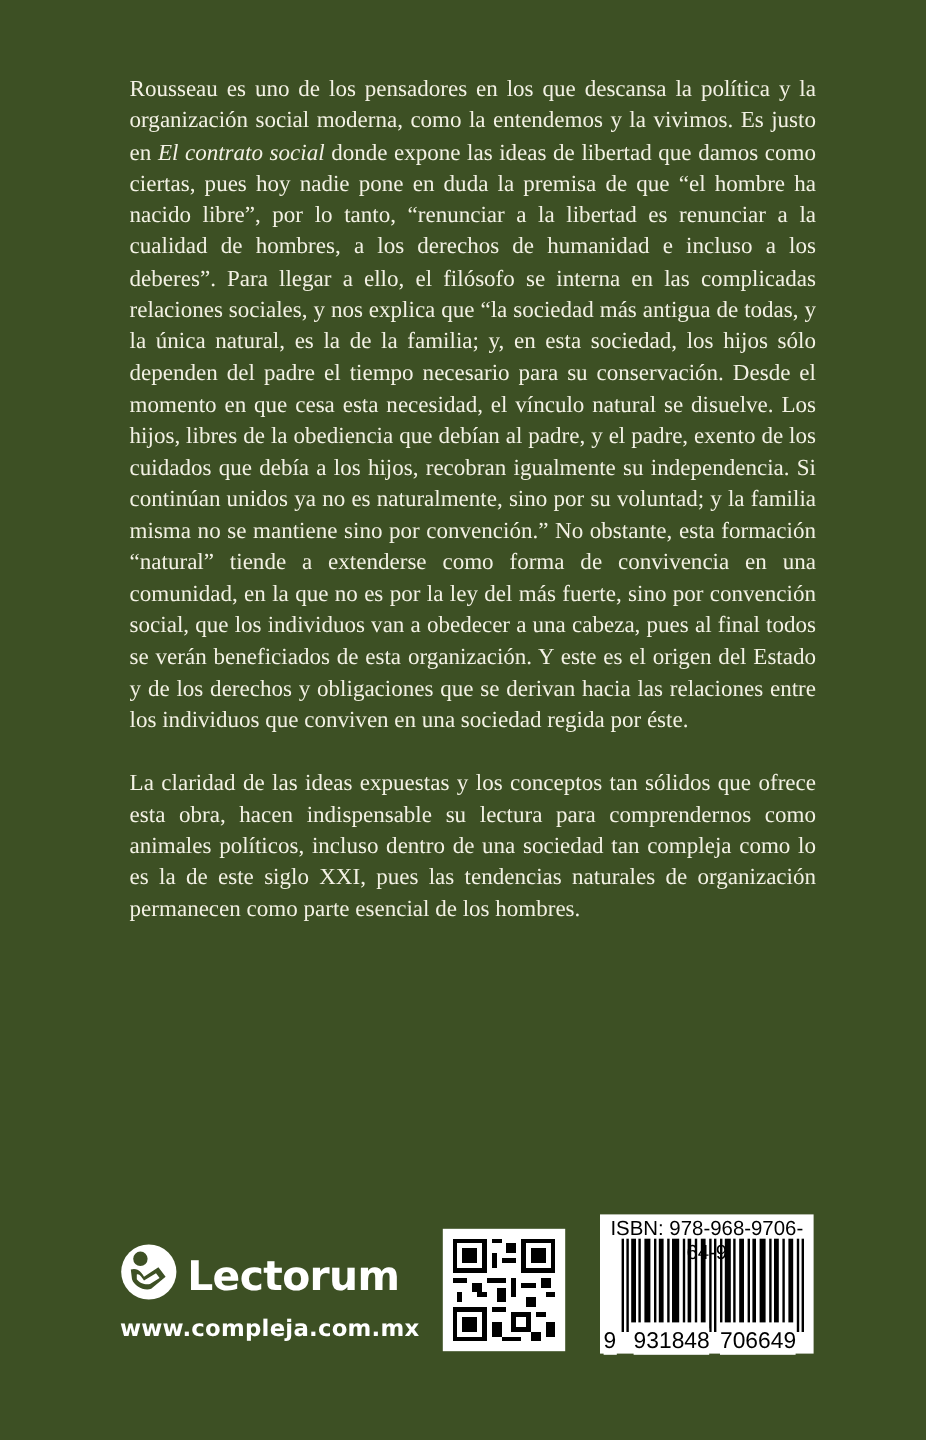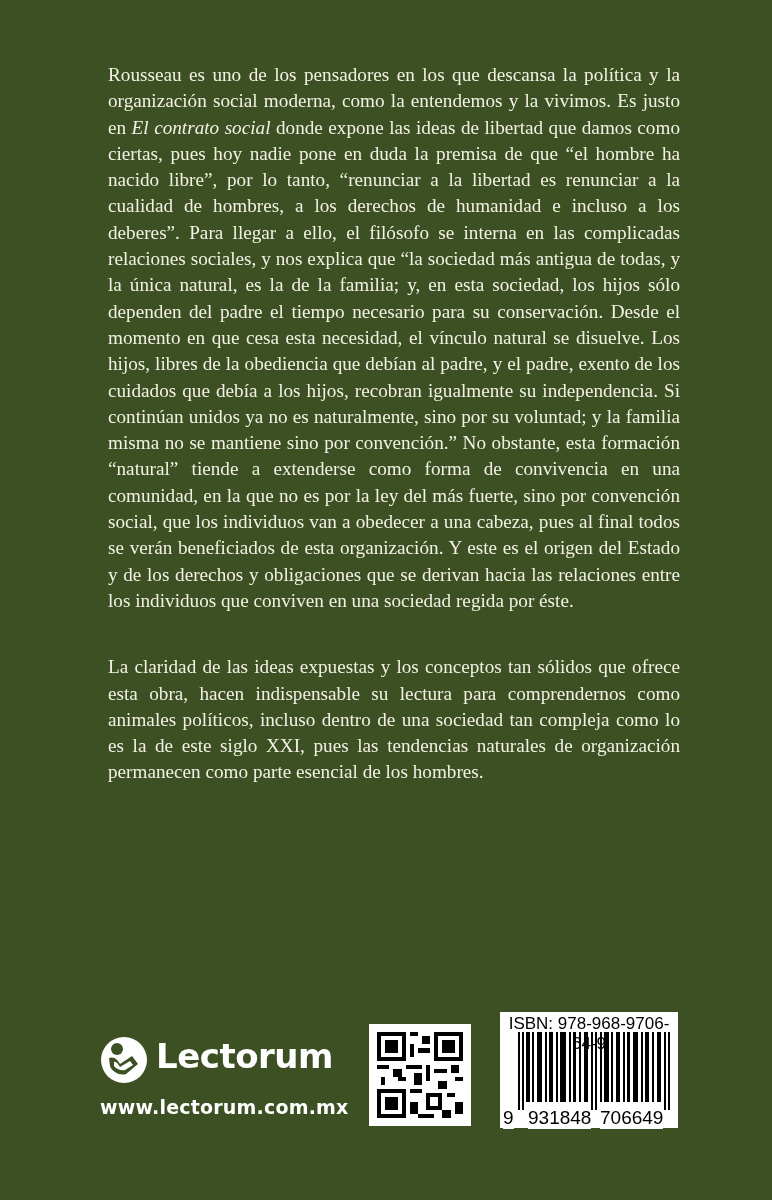--- a/index.html
+++ b/index.html
@@ -4,23 +4,23 @@
 <style>
   html, body { margin:0; padding:0; }
   body { width:772px; height:1200px; background:#3d5024; position:relative; overflow:hidden; }
   .text-block {
     position:absolute; left:108px; top:62px; width:572px;
     font-family:"Liberation Serif", "DejaVu Serif", serif;
     font-size:19.2px; line-height:26.3px; color:#f3f1e4;
     text-align:justify; hyphens:manual;
   }
   .text-block p { margin:0; }
-  .text-block p + p { margin-top:40px; }
+  .text-block p + p { margin-top:26px; }
   .text-block em { font-style:italic; }
-  .logo { position:absolute; left:100px; top:1036px; display:flex; align-items:flex-start; gap:8px; }
+  .logo { position:absolute; left:100px; top:1036px; display:flex; align-items:flex-end; gap:8px; }
   .logo-mark { width:48px; height:48px; }
   .logo-word { font-family:"DejaVu Sans", sans-serif; font-weight:bold; font-size:34px; color:#ffffff; letter-spacing:-0.5px; }
   .website { position:absolute; left:100px; top:1096px; font-family:"DejaVu Sans", sans-serif; font-weight:bold; font-size:19px; color:#ffffff; letter-spacing:0.2px; }
   .qr { position:absolute; left:369px; top:1024px; width:102px; height:102px; background:#fff; }
   .barcode { position:absolute; left:500px; top:1012px; width:178px; height:116px; background:#fff; }
   .isbn-text { position:absolute; left:0; top:2px; width:100%; text-align:center; font-family:"Liberation Sans", sans-serif; font-size:17px; color:#000; }
   .bars { position:absolute; left:16px; top:20px; width:156px; height:78px; }
   .ean { position:absolute; top:95px; font-family:"Liberation Sans", sans-serif; font-size:19px; color:#000; background:#fff; }
 </style>
 </head>
@@ -34,21 +34,21 @@
 <div class="logo">
   <svg class="logo-mark" viewBox="0 0 48 48">
     <circle cx="24" cy="24" r="23" fill="#fff"></circle>
     <circle cx="17" cy="13" r="6" fill="#3d5024"></circle>
     <path d="M9 22 C14 20 18 24 20 28 L32 20 L38 28 L26 38 C20 40 12 36 10 30 Z" fill="#3d5024"></path>
     <path d="M14 26 C16 25 18 28 20 31 L30 25 L33 29 L25 34 C21 35 16 33 14 30 Z" fill="#fff"></path>
   </svg>
   <span class="logo-word">Lectorum</span>
 </div>
 
-<div class="website">www.lectorum.com.mx</div>
+<div class="website">www.compleja.com.mx</div>
 
 <div class="qr">
   <svg viewBox="0 0 25 25" width="102" height="102" shape-rendering="crispEdges">
     <rect width="25" height="25" fill="#fff"></rect>
     <g fill="#000">
       <rect x="2" y="2" width="7" height="7"></rect>
         <rect x="3" y="3" width="5" height="5" fill="#fff"></rect>
         <rect x="4" y="4" width="3" height="3"></rect>
       <rect x="16" y="2" width="7" height="7"></rect>
         <rect x="17" y="3" width="5" height="5" fill="#fff"></rect>

